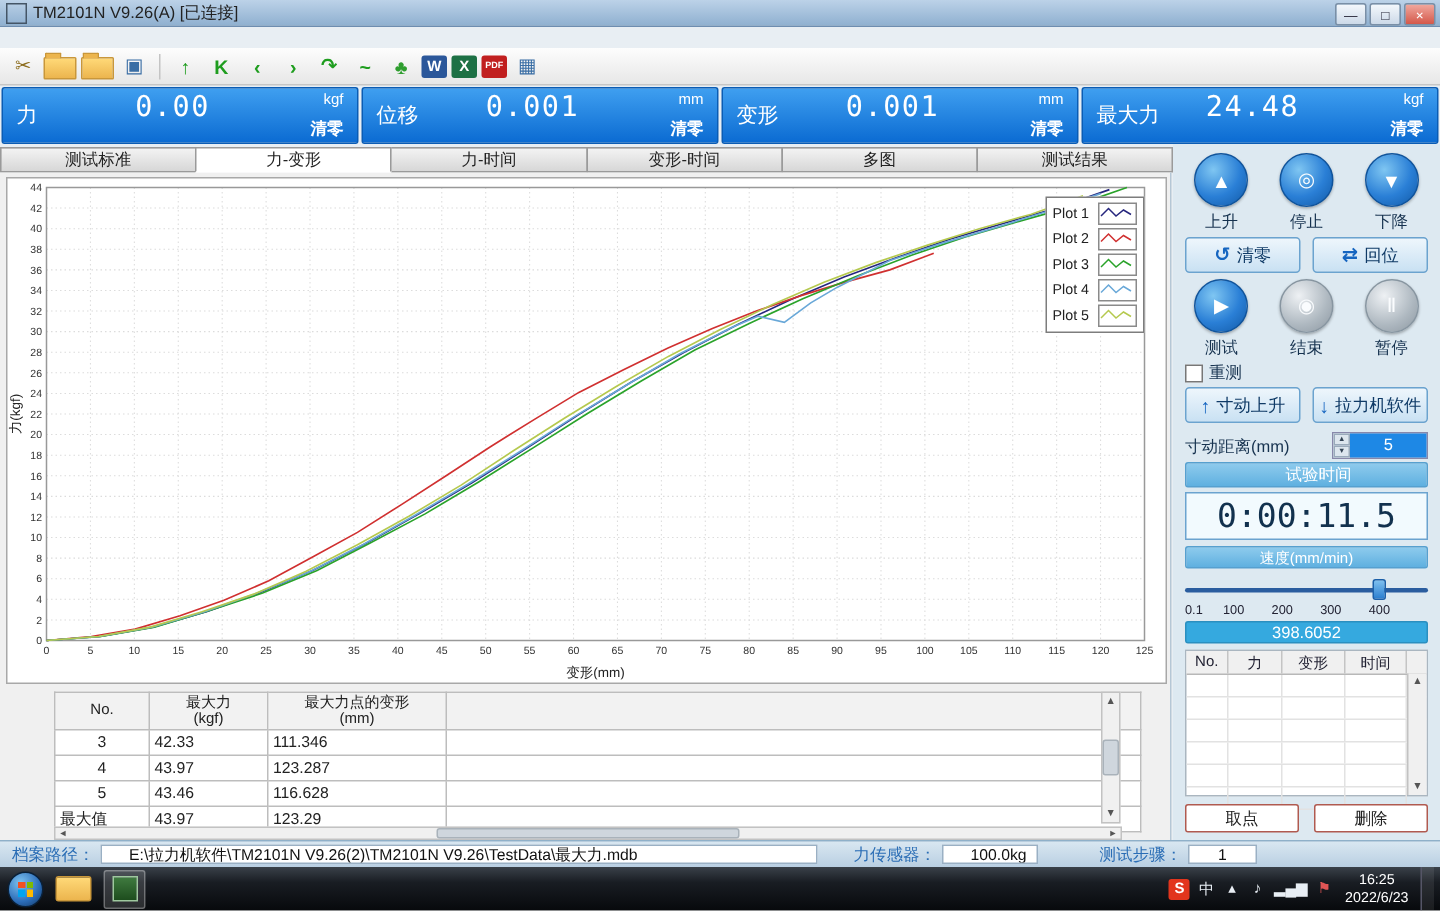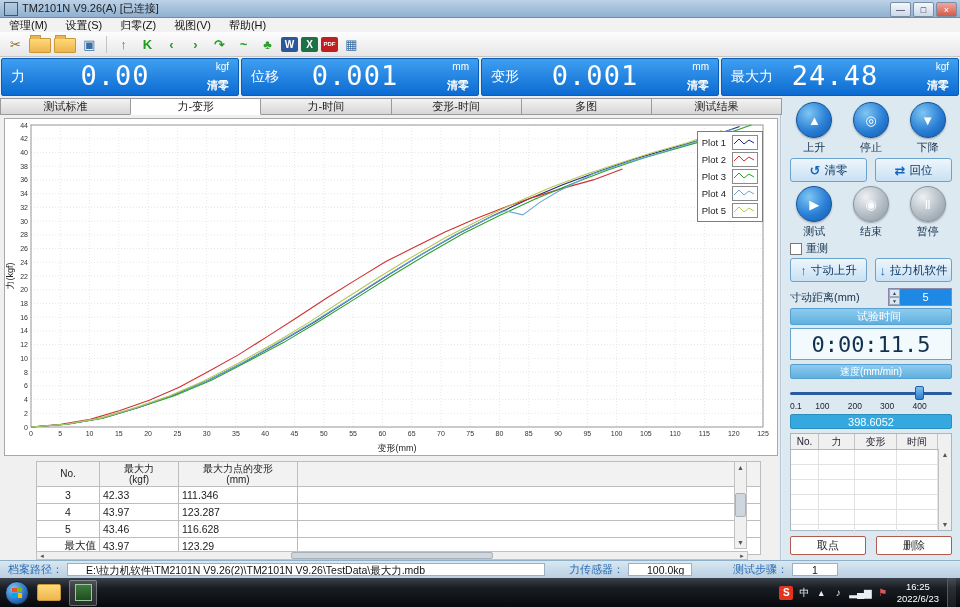--- a/index.html
+++ b/index.html
@@ -34,21 +34,21 @@
   .folder{width:20px;height:13px;background:linear-gradient(#ffd978,#ecb54e);
     border:1px solid #c9973a;border-radius:1px;position:relative;margin-top:3px;}
   .folder::before{content:"";position:absolute;left:0;top:-4px;width:9px;height:3px;
     background:#ecb54e;border:1px solid #c9973a;border-bottom:none;border-radius:1px 1px 0 0;}
 
   
   #readouts{position:absolute;left:1px;top:58px;width:958px;height:38px;display:flex;gap:2px;}
   .readout{flex:1;position:relative;border-radius:2px;color:#fff;
     background:linear-gradient(#3f9ff0,#0b6bd2);border:1px solid #0a5cb4;}
   .ro-label{position:absolute;left:9px;top:50%;transform:translateY(-50%);font-size:14px;}
-  .ro-value{position:absolute;left:30px;right:40px;top:1px;text-align:center;font-size:27px;
+  .ro-value{position:absolute;left:30px;right:40px;top:1px;text-align:center;font-size:19px;
     font-family:"DejaVu Sans Mono","Liberation Mono",monospace;letter-spacing:1px;}
   .ro-unit{position:absolute;right:9px;top:2px;font-size:10px;}
   .ro-clear{position:absolute;right:9px;bottom:2px;font-size:11px;font-weight:bold;cursor:pointer;}
 
   
   #tabs{position:absolute;left:0;top:98px;width:781px;height:17px;display:flex;background:#cfcfcf;}
   .tab{flex:1;display:flex;align-items:center;justify-content:center;font-size:11px;
     background:linear-gradient(#f3f3f3,#d7d7d7);border:1px solid #9a9a9a;margin-right:-1px;box-sizing:border-box;}
   .tab.active{background:#fff;border-bottom-color:#fff;z-index:2;}
 
@@ -166,27 +166,20 @@
   <div id="titlebar">
     <span id="app-ico"></span>
     <span>TM2101N V9.26(A)  [已连接]</span>
     <div id="win-btns">
         <span class="wbtn">—</span>
         <span class="wbtn">□</span>
         <span class="wbtn close">×</span>
       </div>
   </div>
 
-  <div id="menubar">
-      <span class="menu-item">管理(M)</span>
-      <span class="menu-item">设置(S)</span>
-      <span class="menu-item">归零(Z)</span>
-      <span class="menu-item">视图(V)</span>
-      <span class="menu-item">帮助(H)</span>
-    </div>
   <div id="toolbar">
       <span class="tb-icon" style="color: rgb(140, 109, 31);">✂</span>
       <span class="folder"></span>
       <span class="folder"></span>
       <span class="tb-icon" style="color: rgb(58, 110, 165);">▣</span>
       <span class="tb-sep"></span>
       <span class="tb-icon" style="color: rgb(31, 157, 31);">↑</span>
       <span class="tb-icon" style="color: rgb(31, 157, 31);">K</span>
       <span class="tb-icon" style="color: rgb(31, 157, 31);">‹</span>
       <span class="tb-icon" style="color: rgb(31, 157, 31);">›</span>
@@ -409,21 +402,21 @@
             <td style="width: 112px; text-align: left;">123.287</td>
             <td style="width: 456px; text-align: left;"></td>
           </tr>
           <tr>
             <td style="width: 56px; text-align: center;">5</td>
             <td style="width: 72px; text-align: left;">43.46</td>
             <td style="width: 112px; text-align: left;">116.628</td>
             <td style="width: 456px; text-align: left;"></td>
           </tr>
           <tr>
-            <td style="width: 56px; text-align: right;">最大值</td>
+            <td style="width: 56px; text-align: left;">最大值</td>
             <td style="width: 72px; text-align: left;">43.97</td>
             <td style="width: 112px; text-align: left;">123.29</td>
             <td style="width: 456px; text-align: left;"></td>
           </tr>
         </tbody>
       </table>
     </div>
   <div class="vscroll" id="results-vscroll" style="left:734px;top:461px;height:88px;">
     <span class="sb">▲</span>
     <div class="vthumb"></div>

